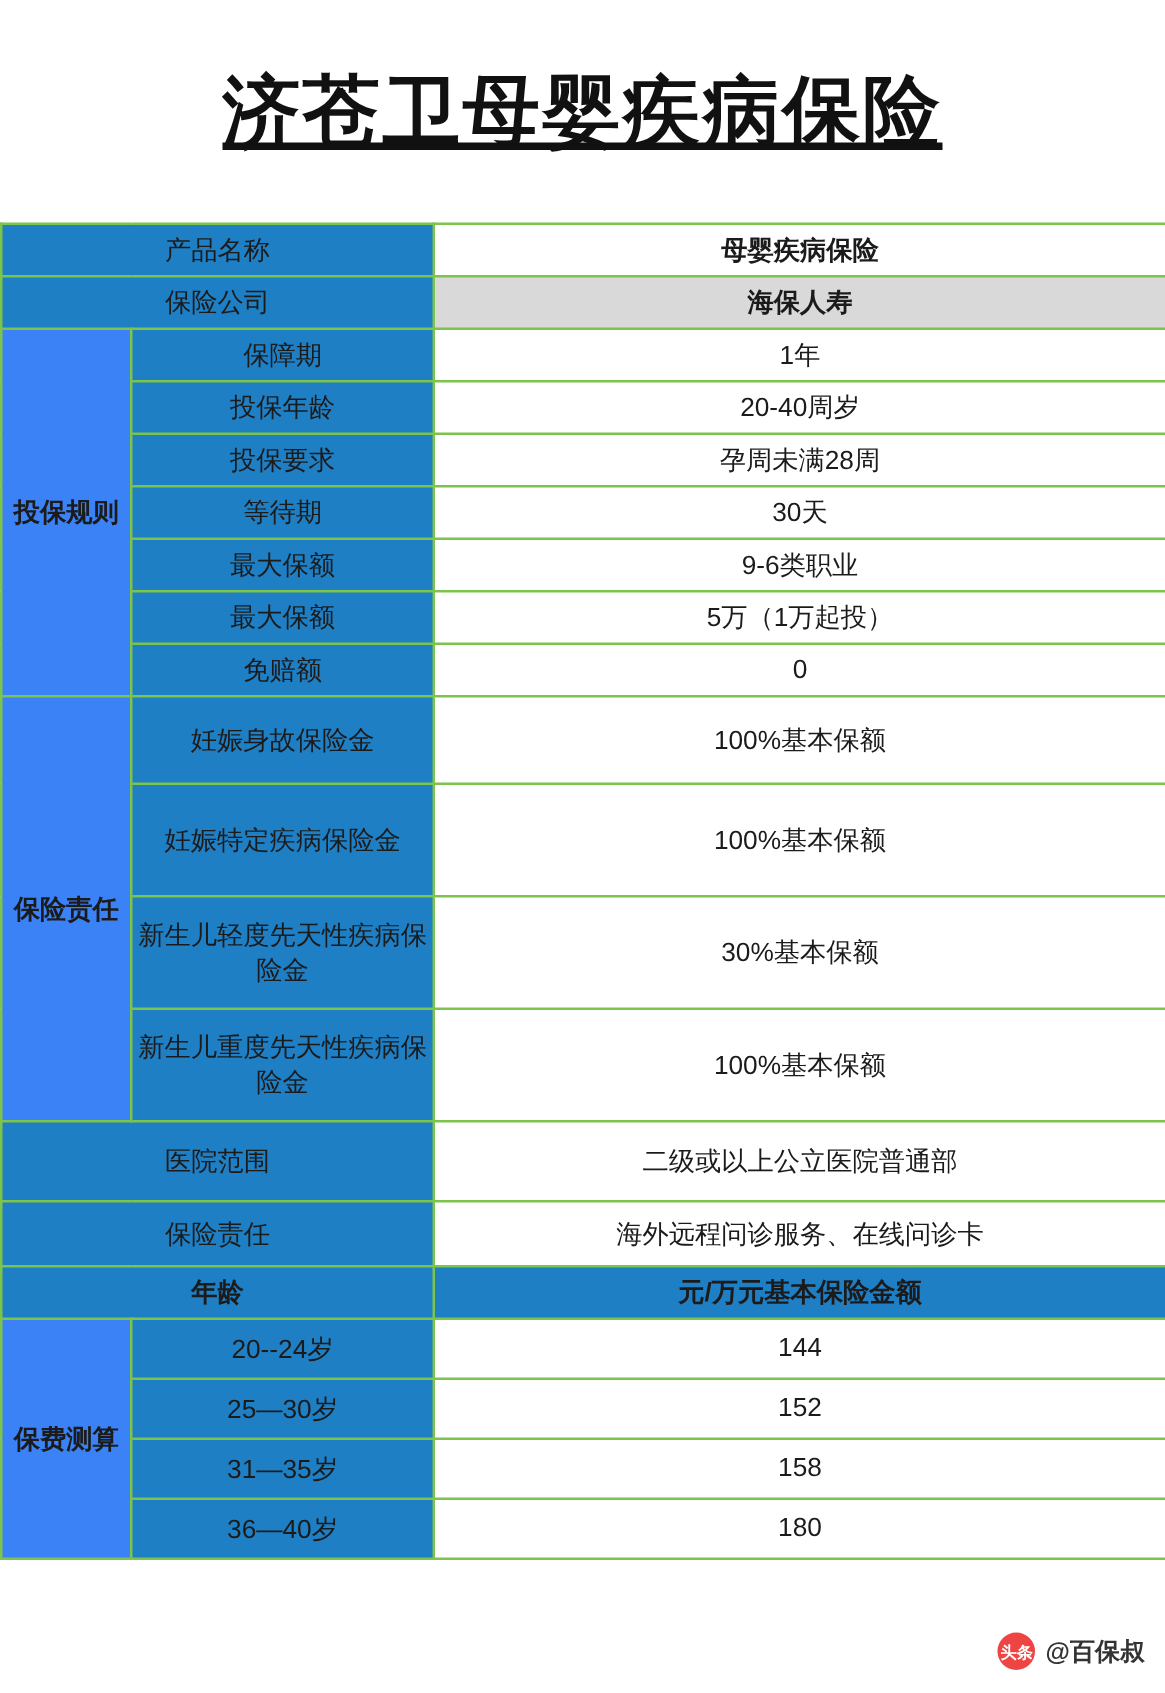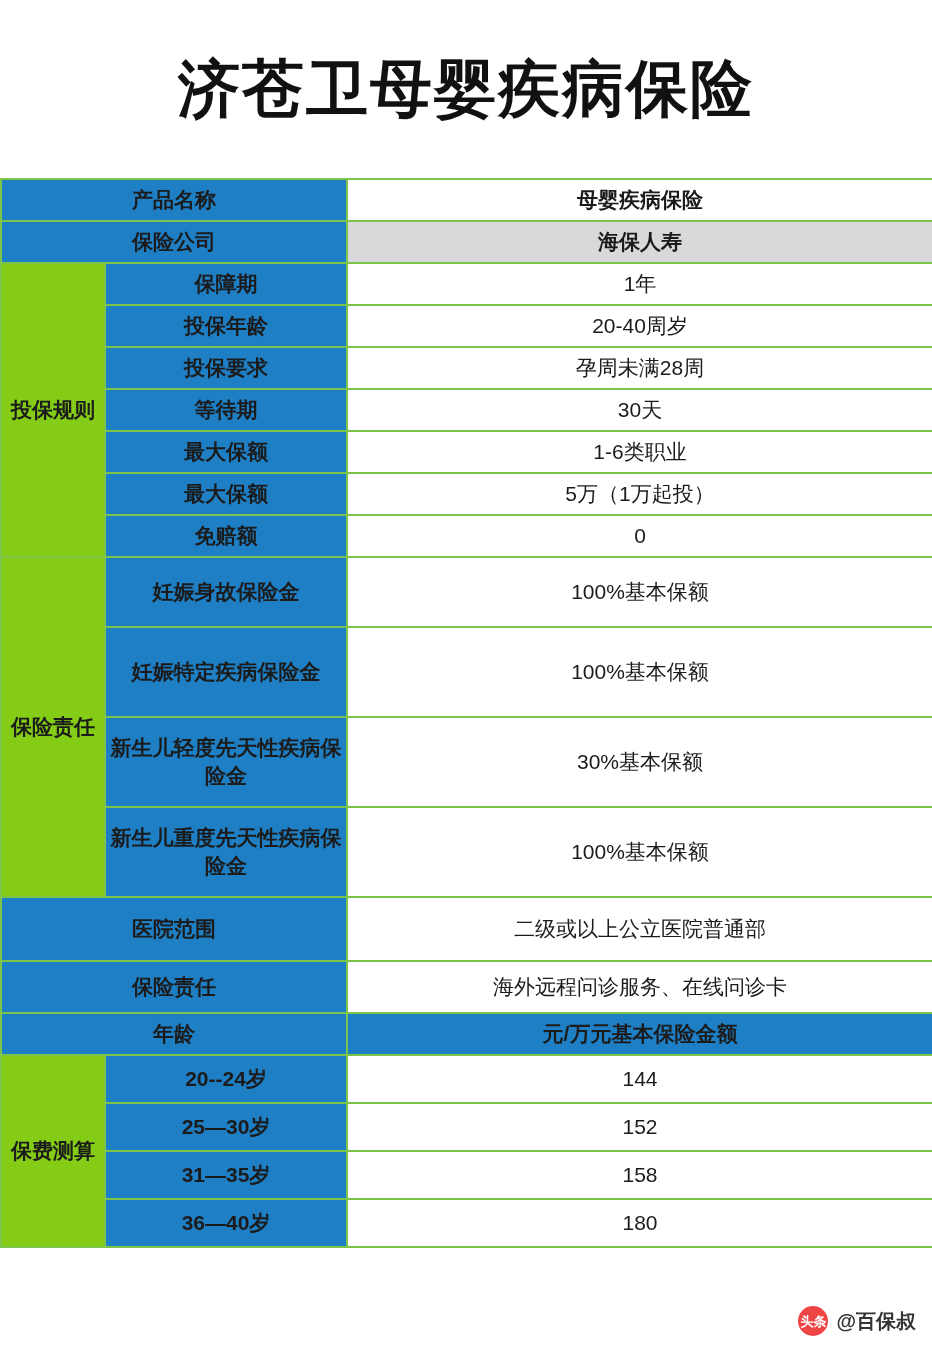--- a/index.html
+++ b/index.html
@@ -22,20 +22,21 @@
     align-items: center;
     justify-content: center;
     background: #ffffff;
   }
   .title-text {
     font-size: 62px;
     font-weight: bold;
     letter-spacing: 2px;
     color: #111111;
     white-space: nowrap;
+    text-decoration: underline;
   }
 
   
   .watermark {
     position: absolute;
     left: 0;
     top: 170px;
     width: 932px;
     height: 1184px;
     pointer-events: none;
@@ -86,31 +87,31 @@
   table.spec td {
     border: 2px solid #7dc44a;
     vertical-align: middle;
     text-align: center;
     padding: 6px 4px;
     font-size: 21px;
     color: #1b1b1b;
   }
   
   td.cat {
-    background: #84cc16;
+    background: #3b82f6;
     color: #ffdd00;
     font-weight: bold;
     font-size: 22px;
     width: 104px;
   }
   
   td.lbl {
     background: #1f7fc4;
     color: #ffffff;
-    font-weight: bold;
+    font-weight: normal;
     font-size: 22px;
   }
   td.val {
     background: #ffffff;
     font-size: 23px;
   }
   td.val-grey {
     background: #d9d9d9;
     font-weight: bold;
     font-size: 23px;
@@ -205,21 +206,21 @@
     <tr>
       <td class="lbl">投保要求</td>
       <td class="val">孕周未满28周</td>
     </tr>
     <tr>
       <td class="lbl">等待期</td>
       <td class="val">30天</td>
     </tr>
     <tr>
       <td class="lbl">最大保额</td>
-      <td class="val">1-6类职业</td>
+      <td class="val">9-6类职业</td>
     </tr>
     <tr>
       <td class="lbl">最大保额</td>
       <td class="val">5万（1万起投）</td>
     </tr>
     <tr>
       <td class="lbl">免赔额</td>
       <td class="val">0</td>
     </tr>
 

